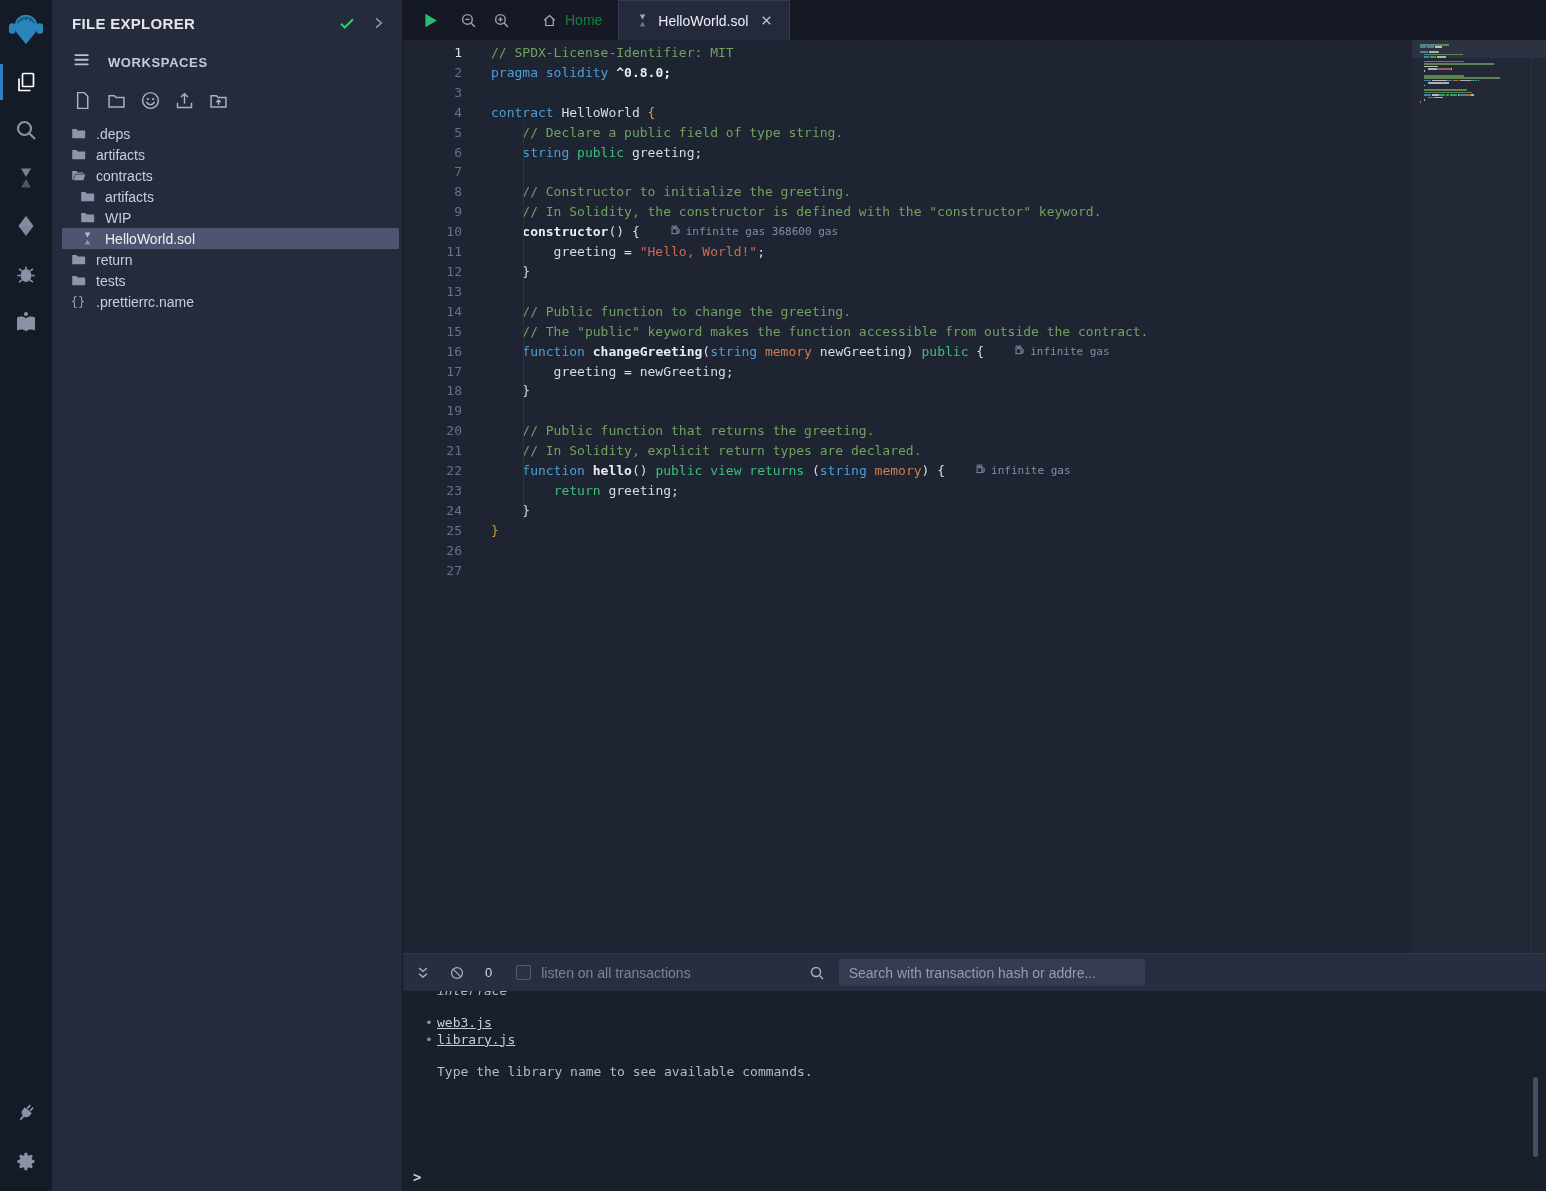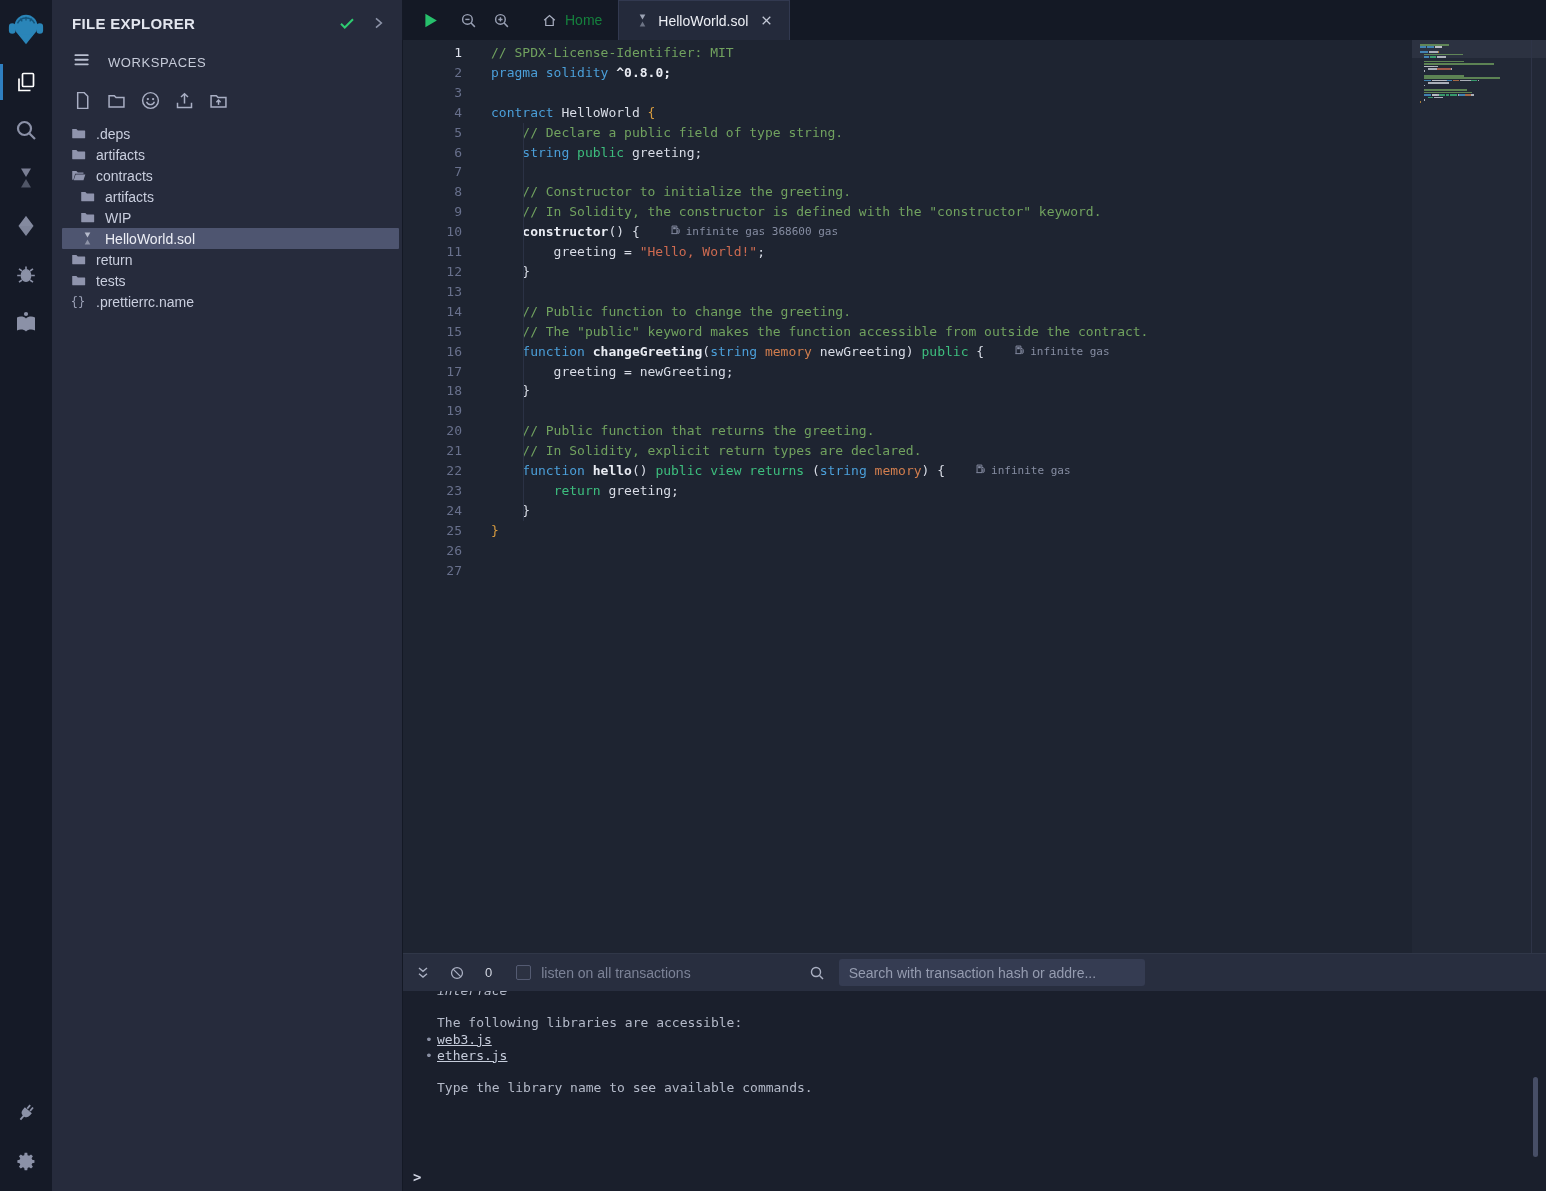--- a/index.html
+++ b/index.html
@@ -18,21 +18,21 @@
     background:#2f7fc0; }
   .ab-bottom { margin-top:auto; padding-bottom:6px; }
 
   
   .sidebar { position:absolute; left:52px; top:0; bottom:0; width:351px; background:#262b3c;
     border-right:1px solid #141925; }
   .sb-header { display:flex; align-items:center; padding:14px 16px 0 20px; }
   .sb-title { font-size:15px; font-weight:700; color:#e2e5ee; letter-spacing:.3px; flex:1; }
   .sb-header .hicon { margin-left:14px; display:flex; cursor:pointer; }
   .ws-row { display:flex; align-items:center; margin:18px 0 0 20px; color:#b9bfd0; }
-  .ws-label { font-size:13px; font-weight:400; color:#c6cbd9; letter-spacing:.6px; margin-left:16px; }
+  .ws-label { font-size:13px; font-weight:700; color:#c6cbd9; letter-spacing:.6px; margin-left:16px; }
   .ws-select { margin:14px 18px 0 18px; height:35px; background:#2f3448; border-radius:4px;
     display:flex; align-items:center; padding:0 10px 0 18px; cursor:pointer; }
   .ws-name { flex:1; font-size:15px; color:#e9ebf2; }
   .ws-badge { width:20px; height:20px; border-radius:50%; background:#a9afc2; display:flex;
     align-items:center; justify-content:center; }
   .sb-toolbar { display:flex; gap:13px; margin:16px 0 0 20px; color:#a9afc4; }
   .sb-toolbar .tbi { width:21px; height:21px; cursor:pointer; display:flex; }
   .tree { margin-top:12px; font-size:14px; color:#c9cede; }
   .trow { height:21px; display:flex; align-items:center; margin:0 3px 0 10px; cursor:pointer;
     border-radius:1px; }
@@ -583,22 +583,21 @@
           <svg viewBox="0 0 24 24" fill="none" stroke="currentColor" stroke-width="2.1" width="16" height="16">
             <circle cx="10.5" cy="10.5" r="6.8"></circle>
             <path d="M15.7 15.7 21 21"></path>
           </svg>
         </div>
       <input class="th-input" type="text" placeholder="Search with transaction hash or addre..." style="">
     </div>
     <div class="term-body" id="term-body">
         <div class="tl it" style="margin-top: -8px;">interface</div>
         <div class="tl">&nbsp;</div>
-        <div class="tl">The following libraries are accessible:</div>
         <div class="tl"><span class="bullet">•</span><a>web3.js</a></div>
-        <div class="tl"><span class="bullet">•</span><a>ethers.js</a></div>
+        <div class="tl"><span class="bullet">•</span><a>library.js</a></div>
         <div class="tl">&nbsp;</div>
         <div class="tl">Type the library name to see available commands.</div>
       </div>
     <div class="term-prompt">&gt;</div>
     <div class="term-scroll"></div>
   </div>
 </div>
 
 </body></html>

